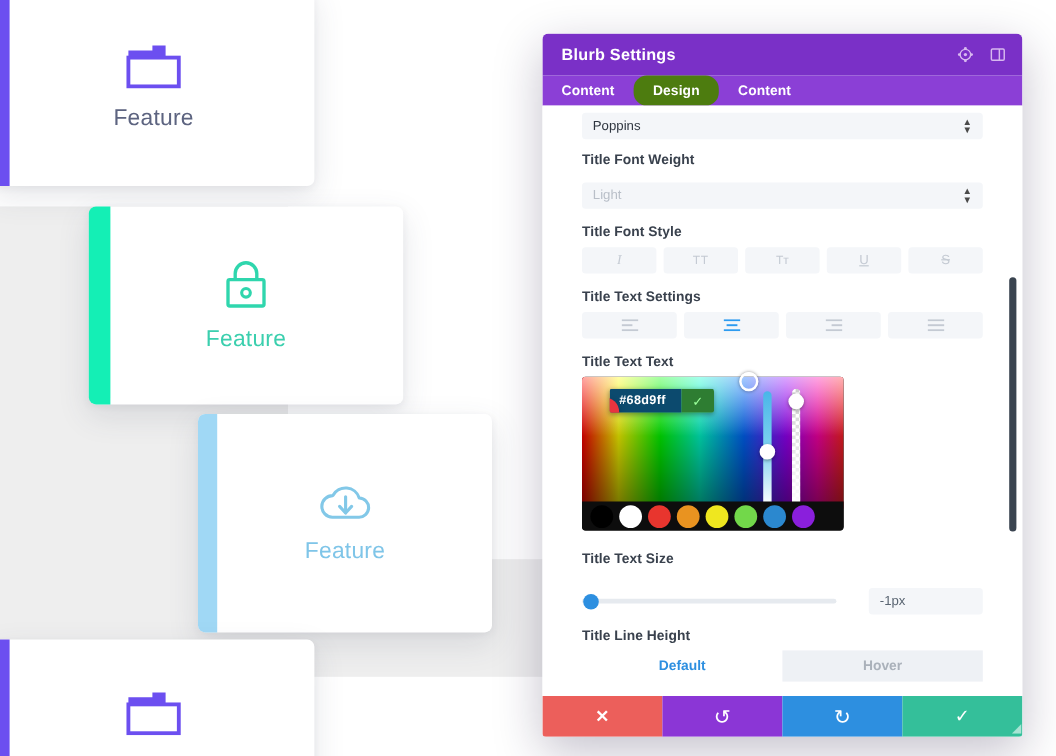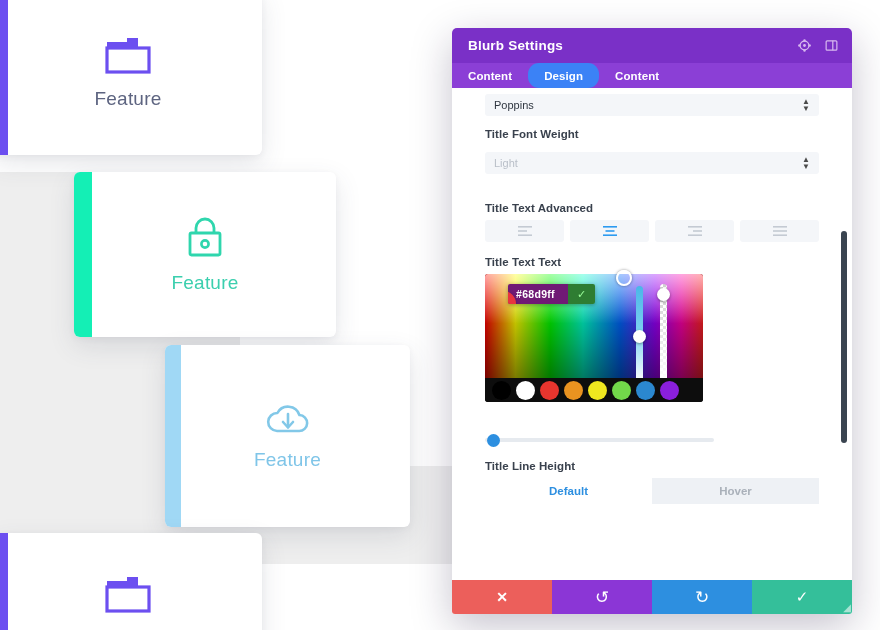--- a/index.html
+++ b/index.html
@@ -90,21 +90,21 @@
   }
   .modal-tab {
     padding:0 16px;
     height:100%;
     display:flex; align-items:center;
     font-size:11.5px; color:#ffffff; font-weight:bold;
     cursor:pointer;
     letter-spacing:0.1px;
     border-radius:11px;
   }
-  .modal-tab.active { background:#3b82f6; }
+  .modal-tab.active { background:#4d7c0f; }
 
   .modal-body {
     flex:1 1 auto;
     position:relative;
     background:#ffffff;
     overflow:hidden;
     padding:0 33px;
   }
 
   .scrollbar-track {
@@ -207,21 +207,21 @@
   }
   .swatch { width:19px; height:19px; border-radius:50%; flex:0 0 auto; cursor:pointer; }
 
   .hex-wrap {
     position:absolute; left:23px; top:10px;
     display:flex; align-items:center;
     height:20px; border-radius:2px; overflow:hidden;
     box-shadow:0 1px 4px rgba(0,0,0,0.35);
   }
   .hex-input {
-    background:#701a75; color:#ffffff; font-size:10.5px; font-weight:bold;
+    background:#0c4a6e; color:#ffffff; font-size:10.5px; font-weight:bold;
     padding:0 8px; height:100%; display:flex; align-items:center;
     min-width:60px; letter-spacing:0.3px;
   }
   .hex-ok {
     background:#2e7d32; width:27px; height:100%;
     display:flex; align-items:center; justify-content:center;
     color:#9bff9b; font-size:11px; cursor:pointer;
   }
   .step-badge {
     position:absolute; left:-17px; top:7px;
@@ -368,25 +368,45 @@
     <div class="field">
       <div class="field-label">Title Font Weight</div>
       <div class="select-box" id="font-weight-select">
         <span class="val">Light</span>
         <span class="arrows">▲<br>▼</span>
       </div>
     </div>
 
     <div class="spacer-14"></div>
 
+    <div class="field">
+      <div class="field-label">Title Font Style</div>
+      <div class="btn-row">
+        <div class="seg-btn">
+          <span style="font-style:italic;font-family:'Liberation Serif',serif;">I</span>
+        </div>
+        <div class="seg-btn">
+          <span style="font-size:10px;letter-spacing:0.5px;">TT</span>
+        </div>
+        <div class="seg-btn">
+          <span style="font-size:10px;">Tᴛ</span>
+        </div>
+        <div class="seg-btn">
+          <span style="text-decoration:underline;">U</span>
+        </div>
+        <div class="seg-btn">
+          <span style="text-decoration:line-through;">S</span>
+        </div>
+      </div>
+    </div>
 
     <div class="spacer-14"></div>
 
     <div class="field">
-      <div class="field-label">Title Text Advanced</div>
+      <div class="field-label">Title Text Settings</div>
       <div class="btn-row">
         <div class="seg-btn">
           <svg class="align-glyph" width="14" height="10" viewBox="0 0 14 10">
             <rect y="0" x="0" width="14" height="1.6" fill="#c4cad3"></rect>
             <rect y="4.2" x="0" width="9" height="1.6" fill="#c4cad3"></rect>
             <rect y="8.4" x="0" width="14" height="1.6" fill="#c4cad3"></rect>
           </svg>
         </div>
         <div class="seg-btn active">
           <svg class="align-glyph" width="14" height="10" viewBox="0 0 14 10">
@@ -444,30 +464,32 @@
           <div class="hex-input">#68d9ff</div>
           <div class="hex-ok">✓</div>
           <div class="step-badge">1</div>
         </div>
       </div>
     </div>
 
     <div class="spacer-18"></div>
 
     <div class="field">
+      <div class="field-label">Title Text Size</div>
     </div>
 
     <div class="spacer-12"></div>
 
     <div class="field">
       <div class="range-row">
         <div class="range-track-wrap">
           <div class="range-track"></div>
           <div class="range-thumb" id="spacing-thumb" style="left: calc(2% - 3px);"></div>
         </div>
+        <div class="range-value">-1px</div>
       </div>
     </div>
 
     <div class="spacer-12"></div>
 
     <div class="field">
       <div class="field-label">Title Line Height</div>
       <div class="tab-toggle">
         <div class="tt-default">Default</div>
         <div class="tt-hover">Hover</div>

